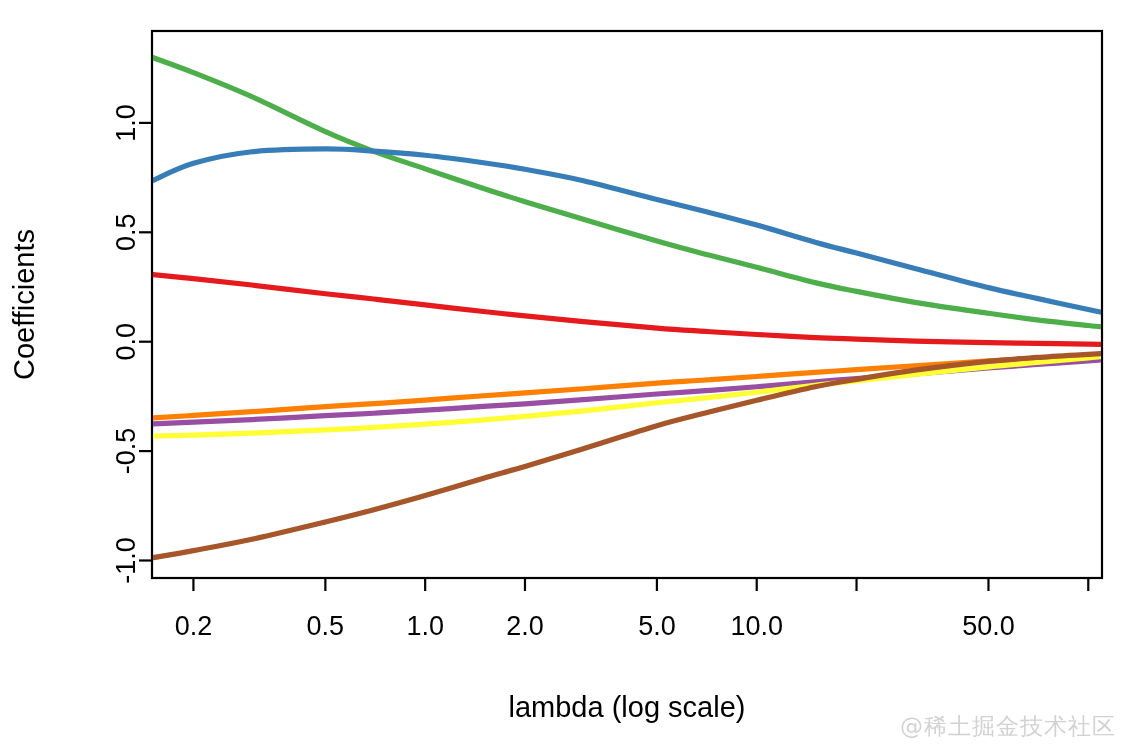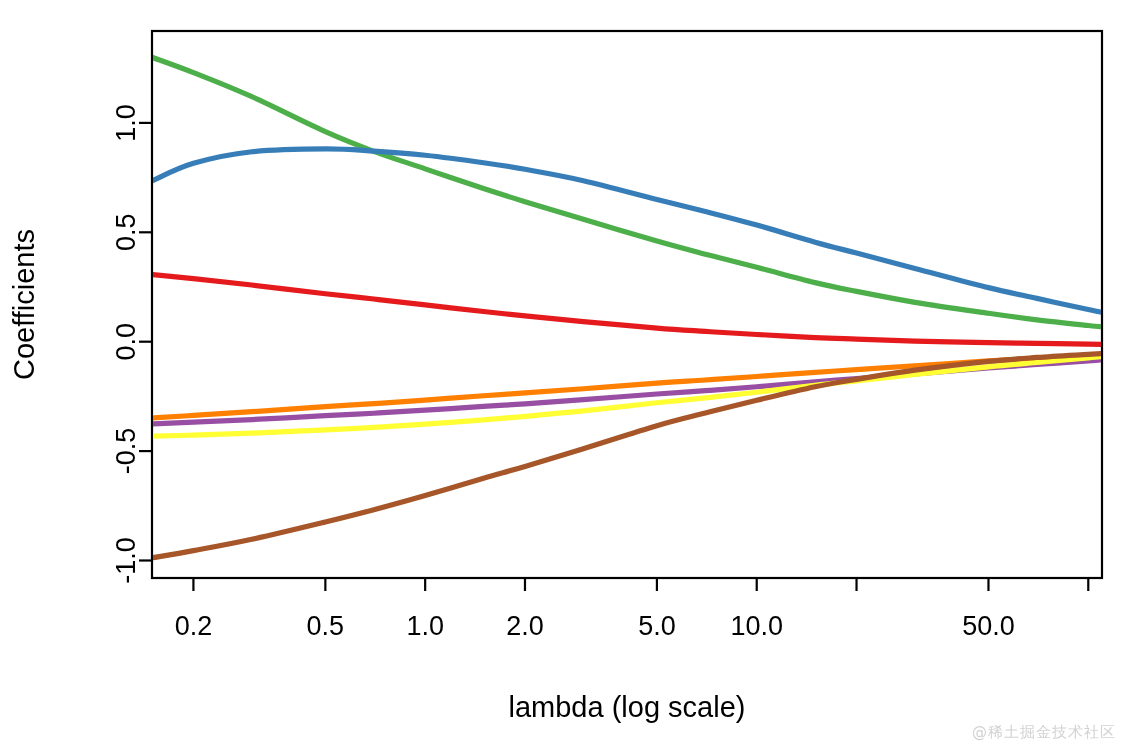--- a/index.html
+++ b/index.html
@@ -11,21 +11,21 @@
   #stage{position:absolute;left:0;top:0;width:1128px;height:756px;}
   svg.plot{position:absolute;left:0;top:0;width:1128px;height:756px;display:block;}
   .axis-line{stroke:#000000;stroke-width:2.2;fill:none;stroke-linecap:square;}
   .tickmark{stroke:#000000;stroke-width:2.2;}
   .ticklabel{font-family:"Liberation Sans", sans-serif;font-size:27px;fill:#000000;}
   .axistitle{font-family:"Liberation Sans", sans-serif;font-size:29px;fill:#000000;}
   .curve{fill:none;stroke-width:5.2;stroke-linecap:round;stroke-linejoin:round;}
   .watermark{
     position:absolute;right:12px;bottom:14px;
     font-family:"DejaVu Sans", sans-serif;
-    font-size:15px;color:#d2d2d2;letter-spacing:1px;
+    font-size:23px;color:#d2d2d2;letter-spacing:1px;
     white-space:nowrap;
   }
 </style>
 </head>
 <body>
 
 <div id="stage">
   <svg class="plot" viewBox="0 0 1128 756" preserveAspectRatio="none">
     <g id="svg-root">
         <rect x="152" y="31" width="950" height="547" class="axis-line"></rect>

